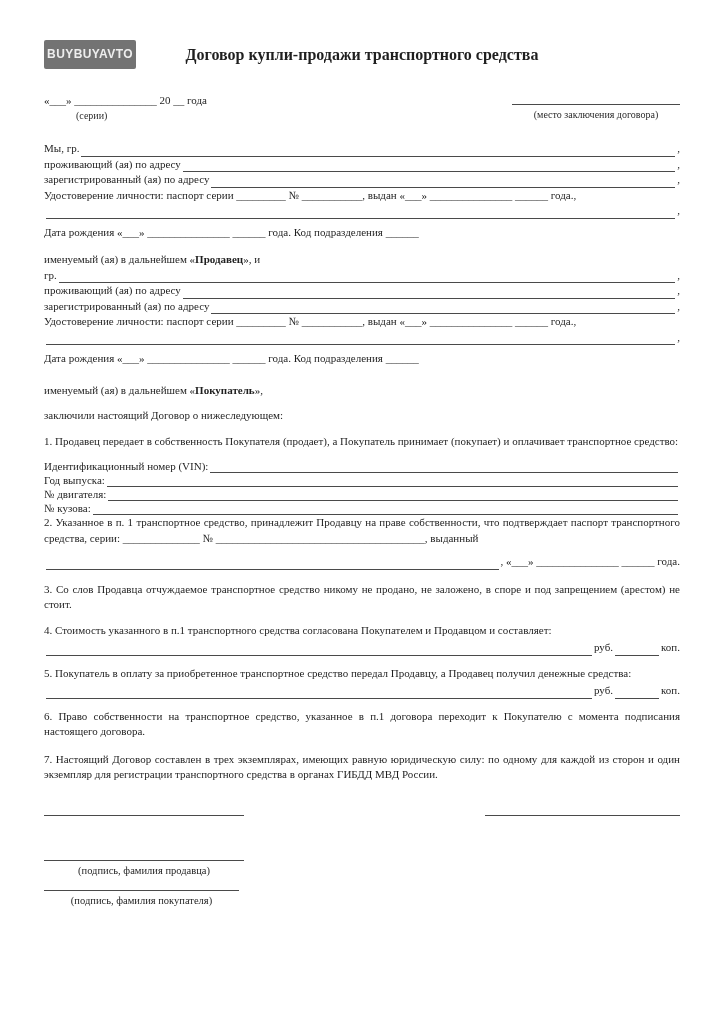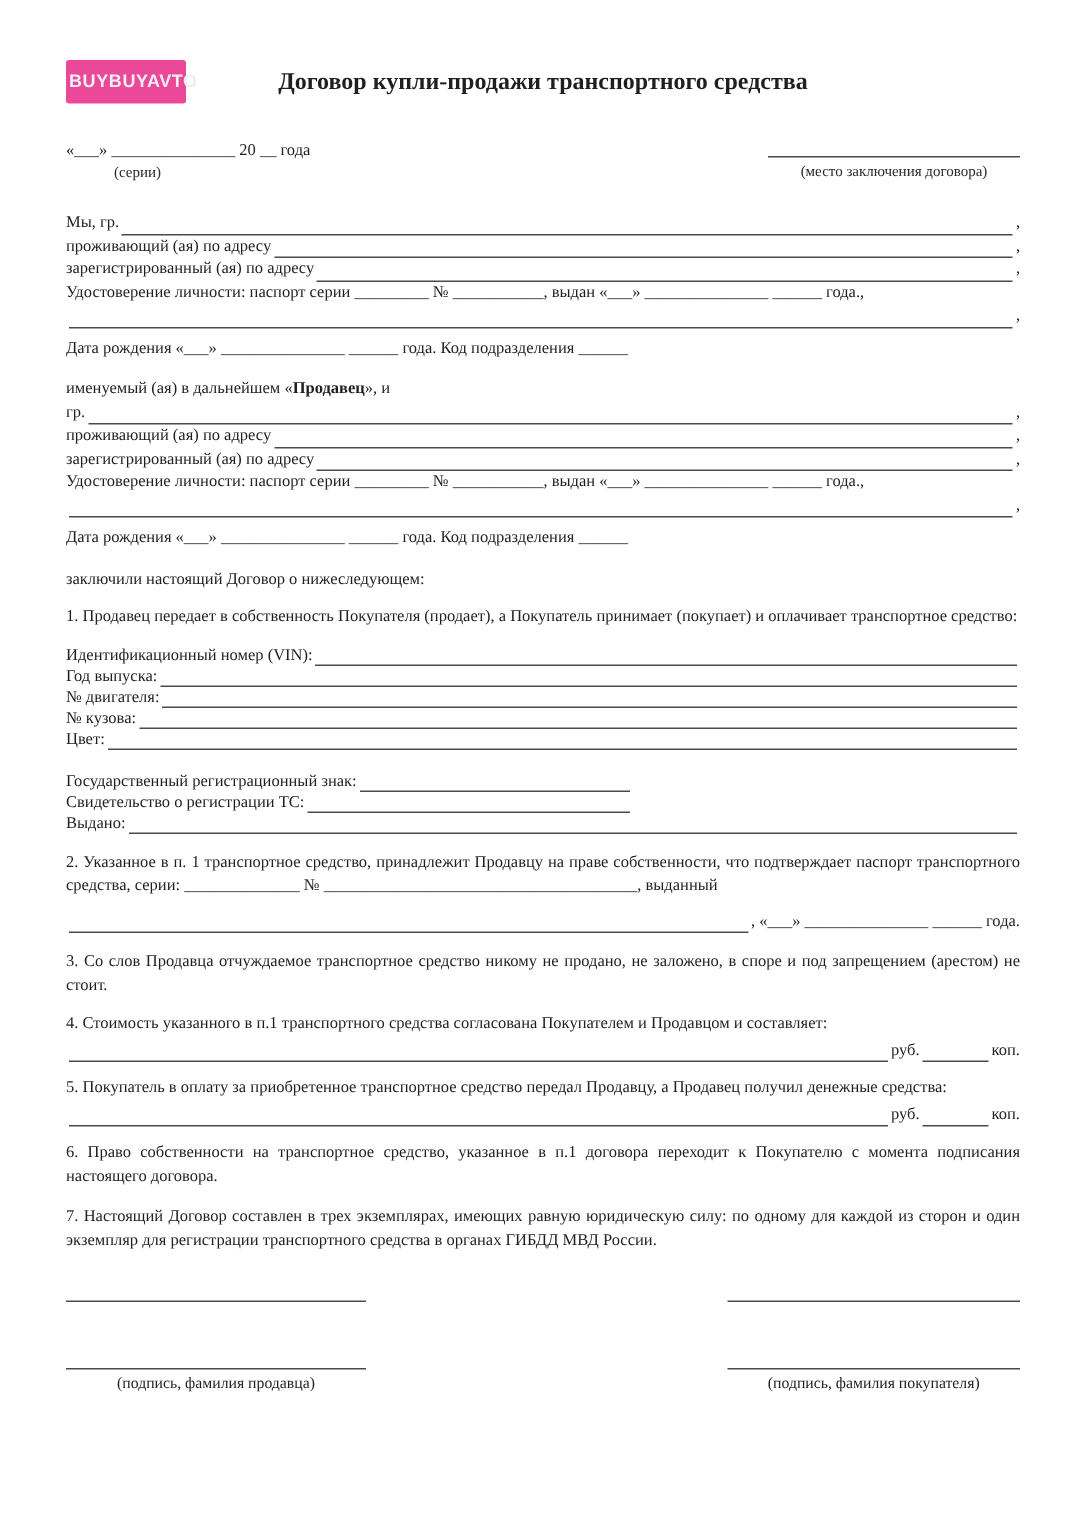--- a/index.html
+++ b/index.html
@@ -8,21 +8,21 @@
     width: 724px; height: 1024px;
     font-family: "Liberation Serif", "DejaVu Serif", serif;
     font-size: 11px; line-height: 15px; color: #1f1f1f;
     overflow: hidden;
   }
   .page { width: 724px; height: 1024px; padding: 40px 44px 0 44px; background: #fff; }
 
   
   .doc-header { display: grid; grid-template-columns: 100px 1fr 100px; align-items: center; margin-bottom: 24px; }
   .logo {
-    width: 80px; background: #ec4899; color: #eeeeee;
+    width: 92px; background: #737373; color: #eeeeee;
     font-family: "Liberation Sans", "DejaVu Sans", sans-serif;
     font-weight: bold; font-size: 12px; letter-spacing: .4px;
     text-align: center; padding: 7px 2px; border-radius: 2px;
   }
   .title { text-align: center; font-weight: bold; font-size: 16px; }
 
   .date-row { display: flex; justify-content: space-between; align-items: flex-start; margin-bottom: 18px; }
   .caption { font-size: 10px; color: #2a2a2a; }
   .date-caption { margin-left: 32px; }
   .place-box { width: 168px; text-align: center; }
@@ -49,21 +49,21 @@
   .reg .row { line-height: 14px; }
   .reg-short { width: 378px; }
 
   .cont-row { margin-top: 8px; margin-bottom: 12px; }
   .amount-row { margin-top: 2px; margin-bottom: 10px; }
   .kop-fill { flex: 0 0 44px; }
 
   
   .sig-section { margin-top: 20px; }
   .sig-row { display: flex; justify-content: space-between; }
-  .sig-row2 { margin-top: 32px; }
+  .sig-row2 { margin-top: 32px; flex-direction: column; }
   .sig-col { width: 200px; }
   .sig-col.right { width: 195px; }
   .sig-line { border-bottom: 1px solid #4a4a4a; height: 13px; }
   .sig-caption { text-align: center; font-size: 10.5px; margin-top: 2px; }
 </style>
 </head>
 <body>
 
 <div class="page">
 
@@ -128,20 +128,23 @@
       <span>,</span>
     </div>
     <p class="line">Удостоверение личности: паспорт серии _________ № ___________, выдан «___» _______________ ______ года.,</p>
     <div class="row">
       <span class="fill"></span>
       <span>,</span>
     </div>
     <p class="line birth">Дата рождения «___» _______________ ______ года. Код подразделения ______</p>
   </div>
 
+  <p class="line buyer-designation">
+    <span>именуемый (ая) в дальнейшем «</span><b>Покупатель</b><span>»,</span>
+  </p>
 
   <p class="line preamble">заключили настоящий Договор о нижеследующем:</p>
 
   <p class="line just clause">1. Продавец передает в собственность Покупателя (продает), а Покупатель принимает (покупает) и оплачивает транспортное средство:</p>
 
   <div class="veh">
     <div class="row">
       <span class="lbl">Идентификационный номер (VIN):</span>
       <span class="fill"></span>
     </div>
@@ -150,40 +153,22 @@
       <span class="fill"></span>
     </div>
     <div class="row">
       <span class="lbl">№ двигателя:</span>
       <span class="fill"></span>
     </div>
     <div class="row">
       <span class="lbl">№ кузова:</span>
       <span class="fill"></span>
     </div>
-    <div class="row">
-      <span class="lbl">Цвет:</span>
-      <span class="fill"></span>
-    </div>
-  </div>
-
-  <div class="reg">
-    <div class="row reg-short">
-      <span class="lbl">Государственный регистрационный знак:</span>
-      <span class="fill"></span>
-    </div>
-    <div class="row reg-short">
-      <span class="lbl">Свидетельство о регистрации ТС:</span>
-      <span class="fill"></span>
-    </div>
-    <div class="row">
-      <span class="lbl">Выдано:</span>
-      <span class="fill"></span>
-    </div>
-  </div>
+  </div>
+
 
   <p class="line just">2. Указанное в п. 1 транспортное средство, принадлежит Продавцу на праве собственности, что подтверждает паспорт транспортного средства, серии: ______________ № ______________________________________, выданный</p>
   <div class="row cont-row">
     <span class="fill"></span>
     <span class="lbl">, «___» _______________ ______ года.</span>
   </div>
 
   <p class="line just clause">3. Со слов Продавца отчуждаемое транспортное средство никому не продано, не заложено, в споре и под запрещением (арестом) не стоит.</p>
 
   <p class="line">4. Стоимость указанного в п.1 транспортного средства согласована Покупателем и Продавцом и составляет:</p>

